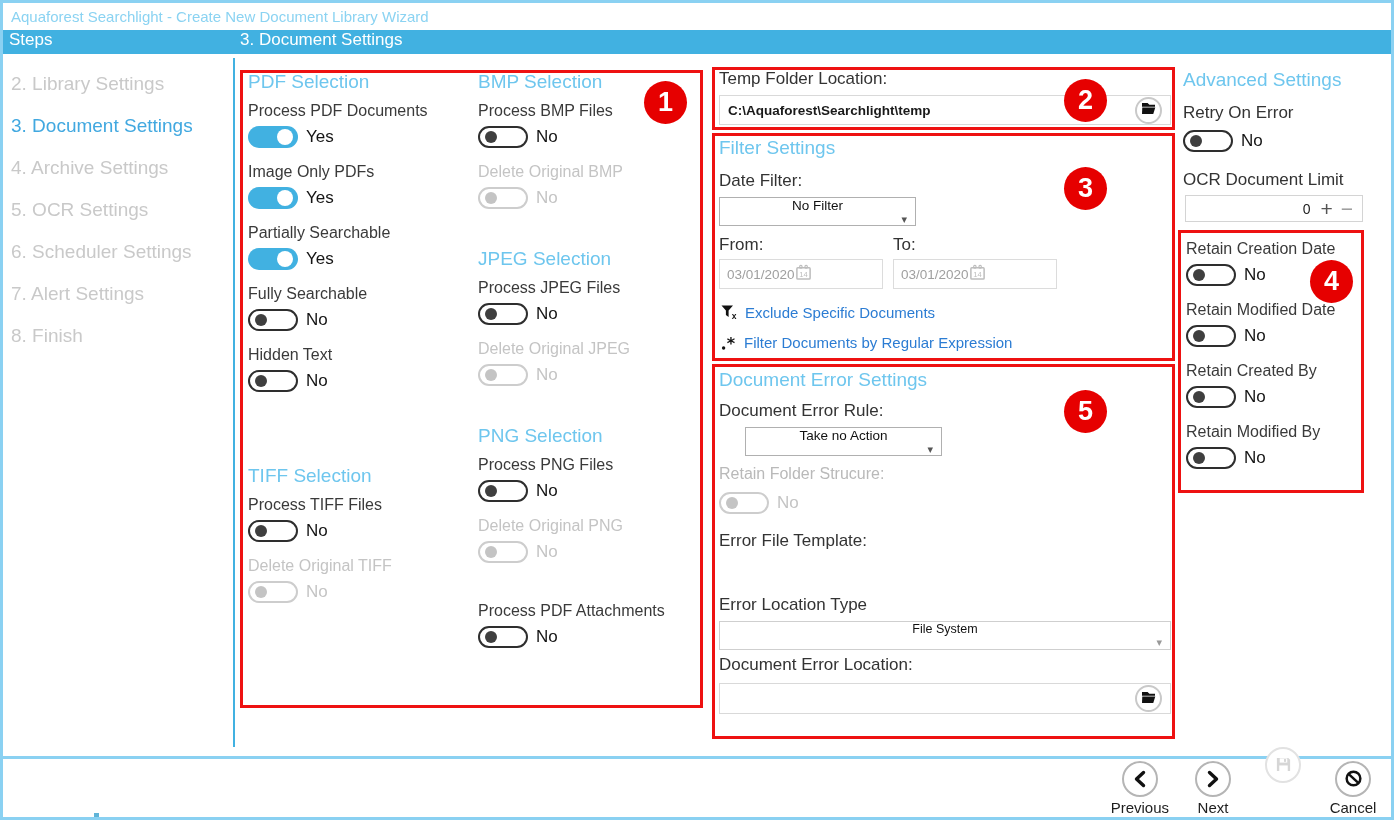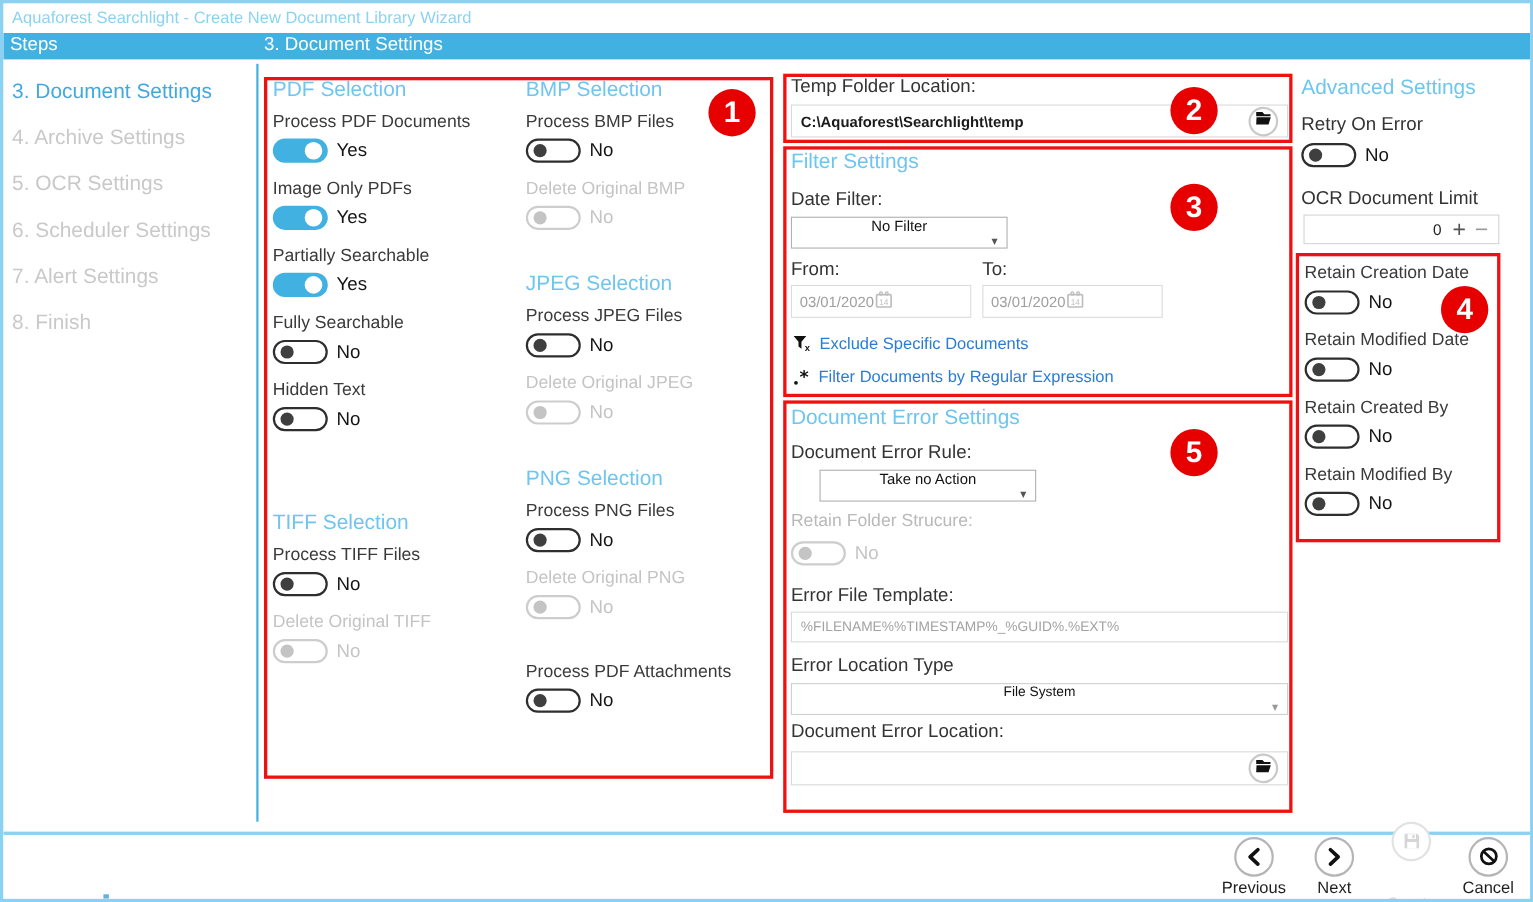--- a/index.html
+++ b/index.html
@@ -74,20 +74,21 @@
   <div class="titlebar">
     <span>Aquaforest Searchlight - Create New Document Library Wizard</span>
   </div>
   <div class="headerbar">
     <span class="steps-label">Steps</span>
     <span class="page-title">3. Document Settings</span>
   </div>
 
   <div class="sidebar">
     <ul id="steps-list">
+        <li>2. Library Settings</li>
         <li class="active">3. Document Settings</li>
         <li>4. Archive Settings</li>
         <li>5. OCR Settings</li>
         <li>6. Scheduler Settings</li>
         <li>7. Alert Settings</li>
         <li>8. Finish</li>
       </ul>
   </div>
 
   <div class="content">
@@ -271,23 +272,20 @@
       <span class="arrow">▾</span>
     </div>
     <div class="flabel dis" style="left:716px;top:462px;">Retain Folder Strucure:</div>
     <div class="t-row row-disabled" style="position:absolute;left:716px;top:489px;">
       <span class="toggle disabled">
           <span class="knob"></span>
         </span>
       <span class="t-value">No</span>
     </div>
     <div class="flabel" style="left:716px;top:528px;">Error File Template:</div>
-    <div class="text-input" style="left:716px;top:553px;width:452px;height:28px;">
-      <span class="val ghost">%FILENAME%%TIMESTAMP%_%GUID%.%EXT%</span>
-    </div>
     <div class="flabel" style="left:716px;top:592px;">Error Location Type</div>
     <div class="dropdown" style="left:716px;top:618px;width:452px;border-color:#cfcfcf;font-size:12.5px;">
       <span>File System</span>
       <span class="arrow" style="color:#999;">▾</span>
     </div>
     <div class="flabel" style="left:716px;top:652px;">Document Error Location:</div>
     <div class="text-input" style="left:716px;top:680px;width:452px;height:31px;">
       <span class="val"></span>
       <span class="folder-btn">
           <span><svg width="15" height="13" viewBox="0 0 16 14">

